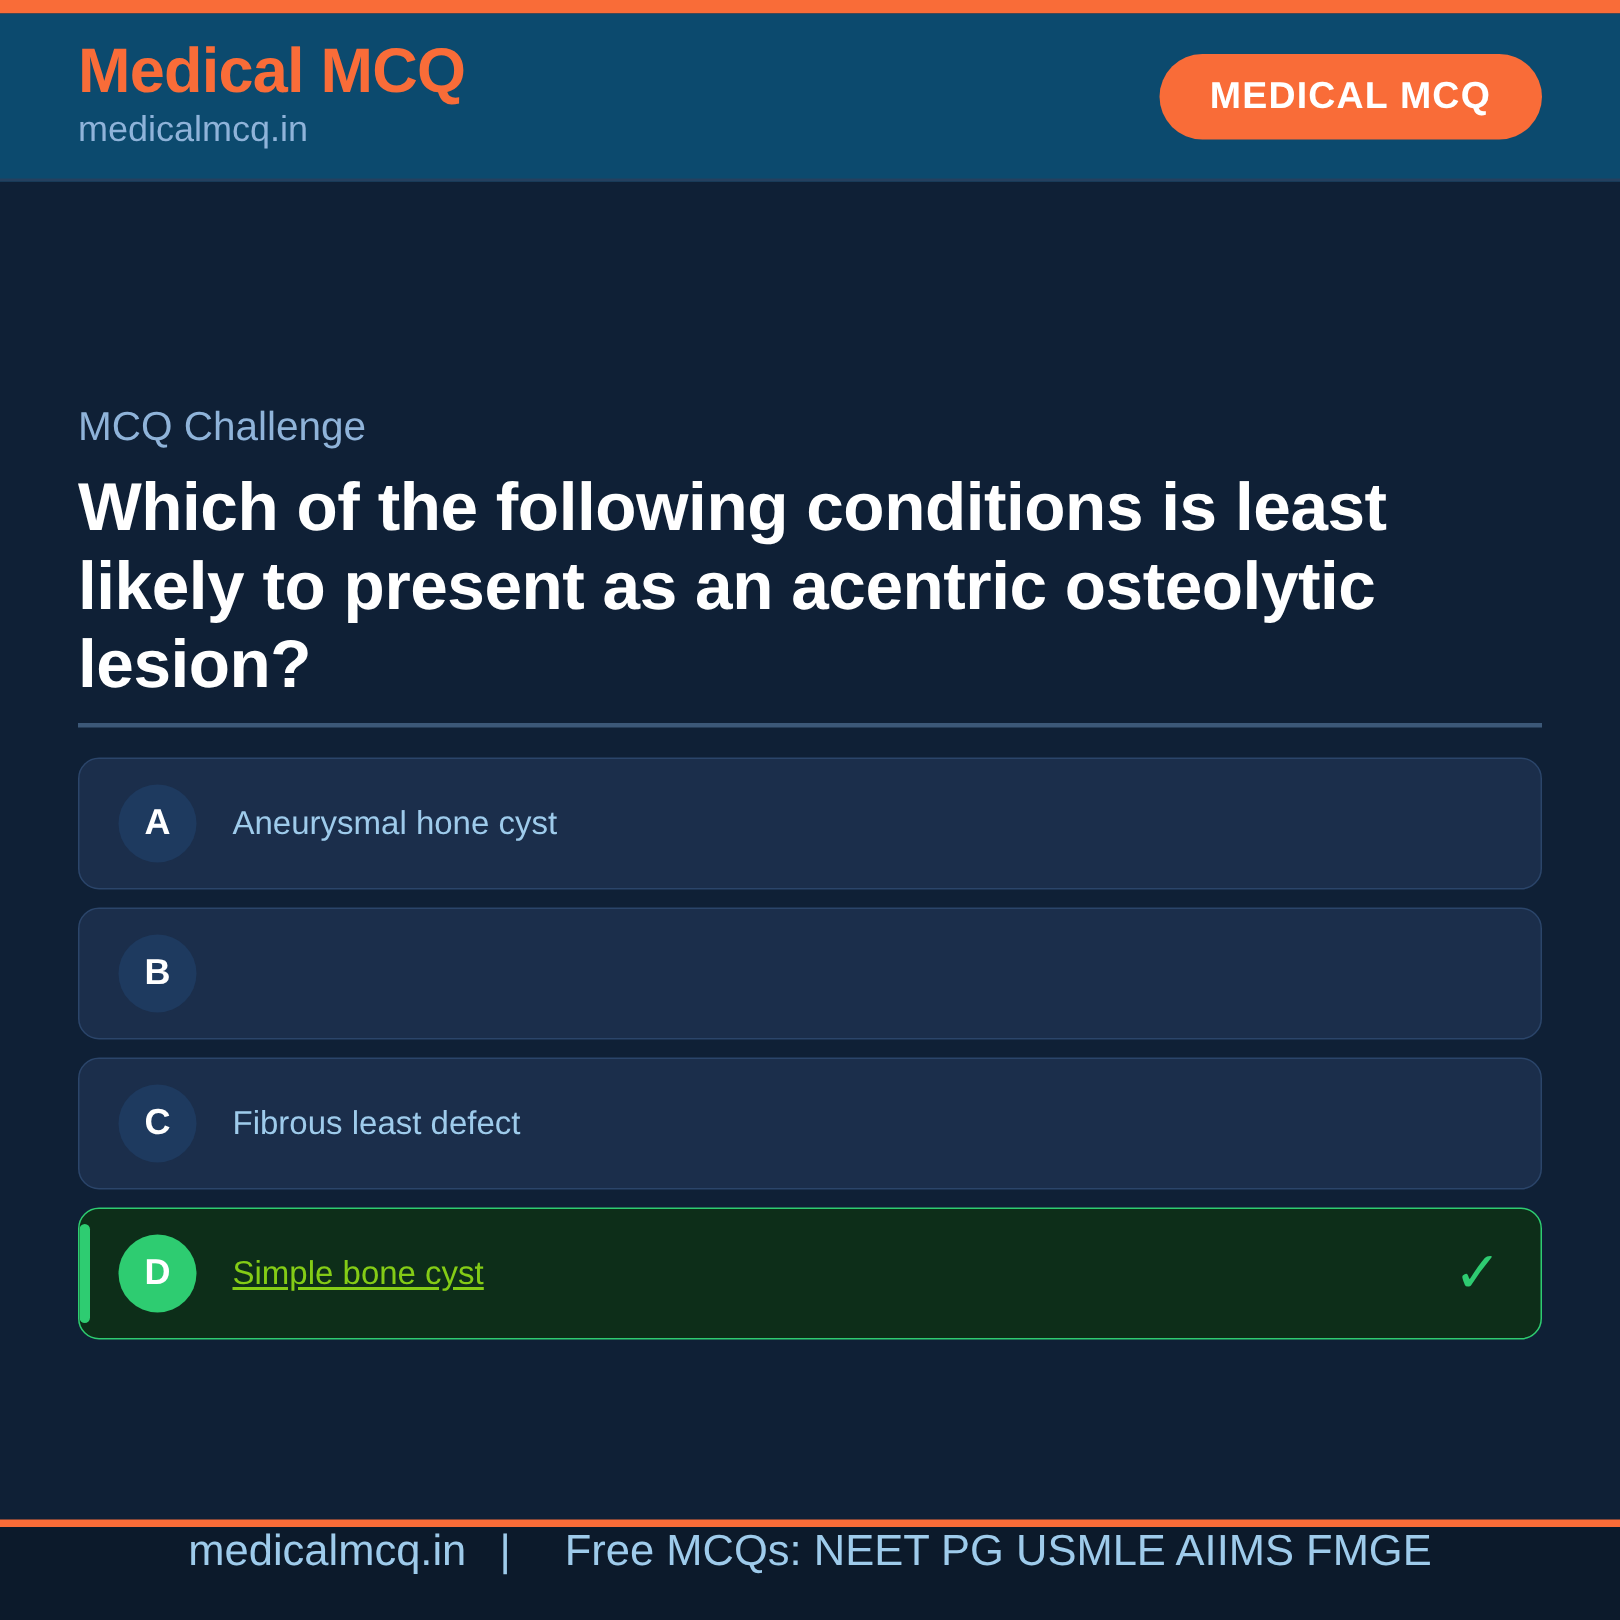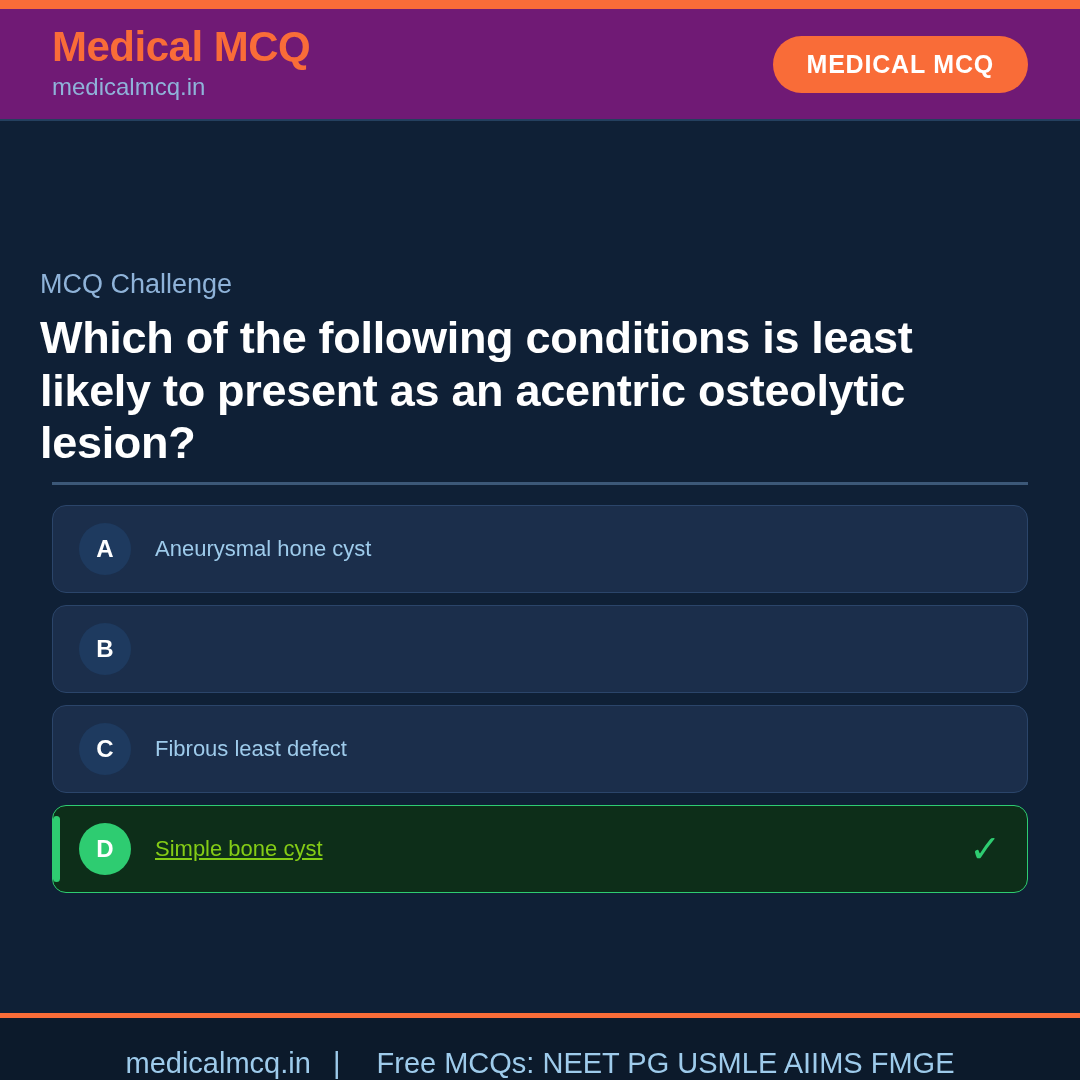--- a/index.html
+++ b/index.html
@@ -24,21 +24,21 @@
     height: 9px;
     background: #f96c38;
   }
 
   
   .header {
     position: absolute;
     top: 9px; left: 0;
     width: 1080px;
     height: 112px;
-    background: #701a75;
+    background: #0c4a6e;
     border-bottom: 2px solid #24405f;
     display: flex;
     align-items: center;
     justify-content: space-between;
     padding: 0 52px;
   }
 
   .brand-block { display: flex; flex-direction: column; justify-content: center; }
 
   .brand-title {
@@ -72,21 +72,21 @@
     position: absolute;
     top: 123px; left: 0;
     width: 1080px;
     height: 889px;
     padding: 0 52px;
   }
 
   .question-block {
     position: absolute;
     top: 145px;
-    left: 40px;
+    left: 52px;
     width: 976px;
   }
 
   .eyebrow {
     font-size: 27px;
     color: #8fb3d9;
     line-height: 1.2;
     margin-bottom: 12px;
   }
 
@@ -195,21 +195,21 @@
   }
 
   .footer {
     position: absolute;
     bottom: 0;
     left: 0;
     width: 1080px;
     height: 62px;
     background: #0c1a2b;
     display: flex;
-    align-items: flex-end;
+    align-items: flex-start;
     justify-content: center;
   }
 
   .footer-text {
     font-size: 29px;
     color: #9ecbeb;
     white-space: nowrap;
   }
 
   .footer-sep { padding: 0 14px; }

